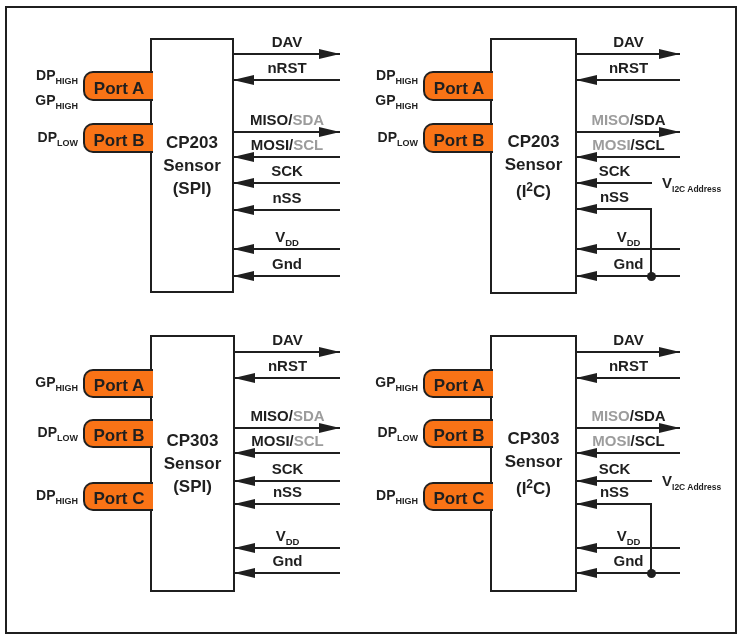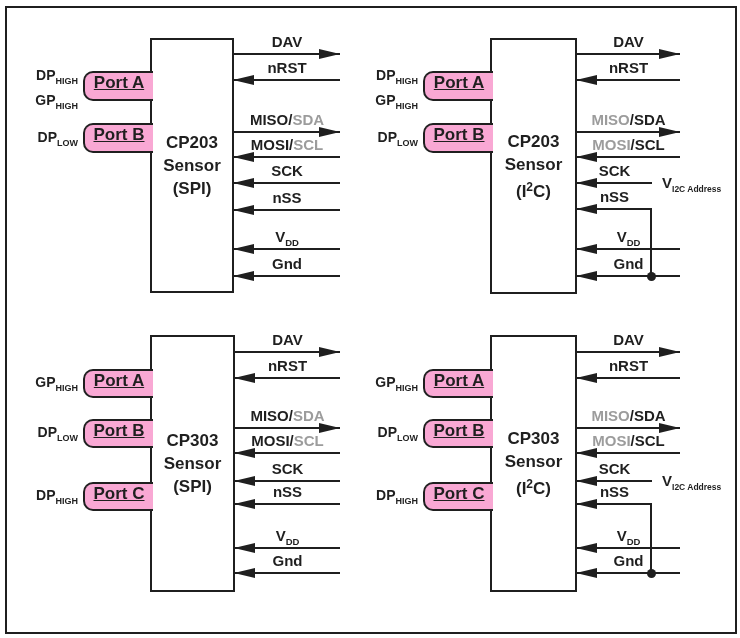--- a/index.html
+++ b/index.html
@@ -8,23 +8,23 @@
     font-family:"Liberation Sans",sans-serif;color:#1f1f1f;overflow:hidden;
   }
   .frame{position:absolute;border:2.5px solid #1f1f1f;background:transparent;}
   .block{
     position:absolute;border:2.5px solid #1f1f1f;background:#ffffff;
     display:flex;align-items:center;justify-content:center;box-sizing:border-box;
   }
   .block-title{text-align:center;font-size:17px;font-weight:700;line-height:23px;white-space:nowrap;}
   .port{
     position:absolute;border:2.5px solid #1f1f1f;border-right:none;
-    border-radius:10px 0 0 10px;background:#f9a8d4;box-sizing:border-box;
-    display:flex;align-items:flex-start;justify-content:center;
-    font-size:17px;font-weight:700;white-space:nowrap;text-decoration:underline;
+    border-radius:10px 0 0 10px;background:#f97316;box-sizing:border-box;
+    display:flex;align-items:flex-end;justify-content:center;
+    font-size:17px;font-weight:700;white-space:nowrap;
   }
   .outer{position:absolute;text-align:right;font-size:14px;font-weight:700;line-height:19px;white-space:nowrap;}
   .outer .sub{font-size:9px;}
   .line{position:absolute;background:#1f1f1f;}
   .vline{position:absolute;background:#1f1f1f;}
   .tri-r{position:absolute;width:0;height:0;border-top:5.5px solid transparent;border-bottom:5.5px solid transparent;border-left:21px solid #1f1f1f;}
   .tri-l{position:absolute;width:0;height:0;border-top:5.5px solid transparent;border-bottom:5.5px solid transparent;border-right:21px solid #1f1f1f;}
   .sig-label{position:absolute;text-align:center;font-size:15px;font-weight:700;line-height:20px;white-space:nowrap;}
   .ann{position:absolute;font-size:15px;font-weight:700;line-height:20px;white-space:nowrap;}
   .ann .sub{font-size:8.5px;}

